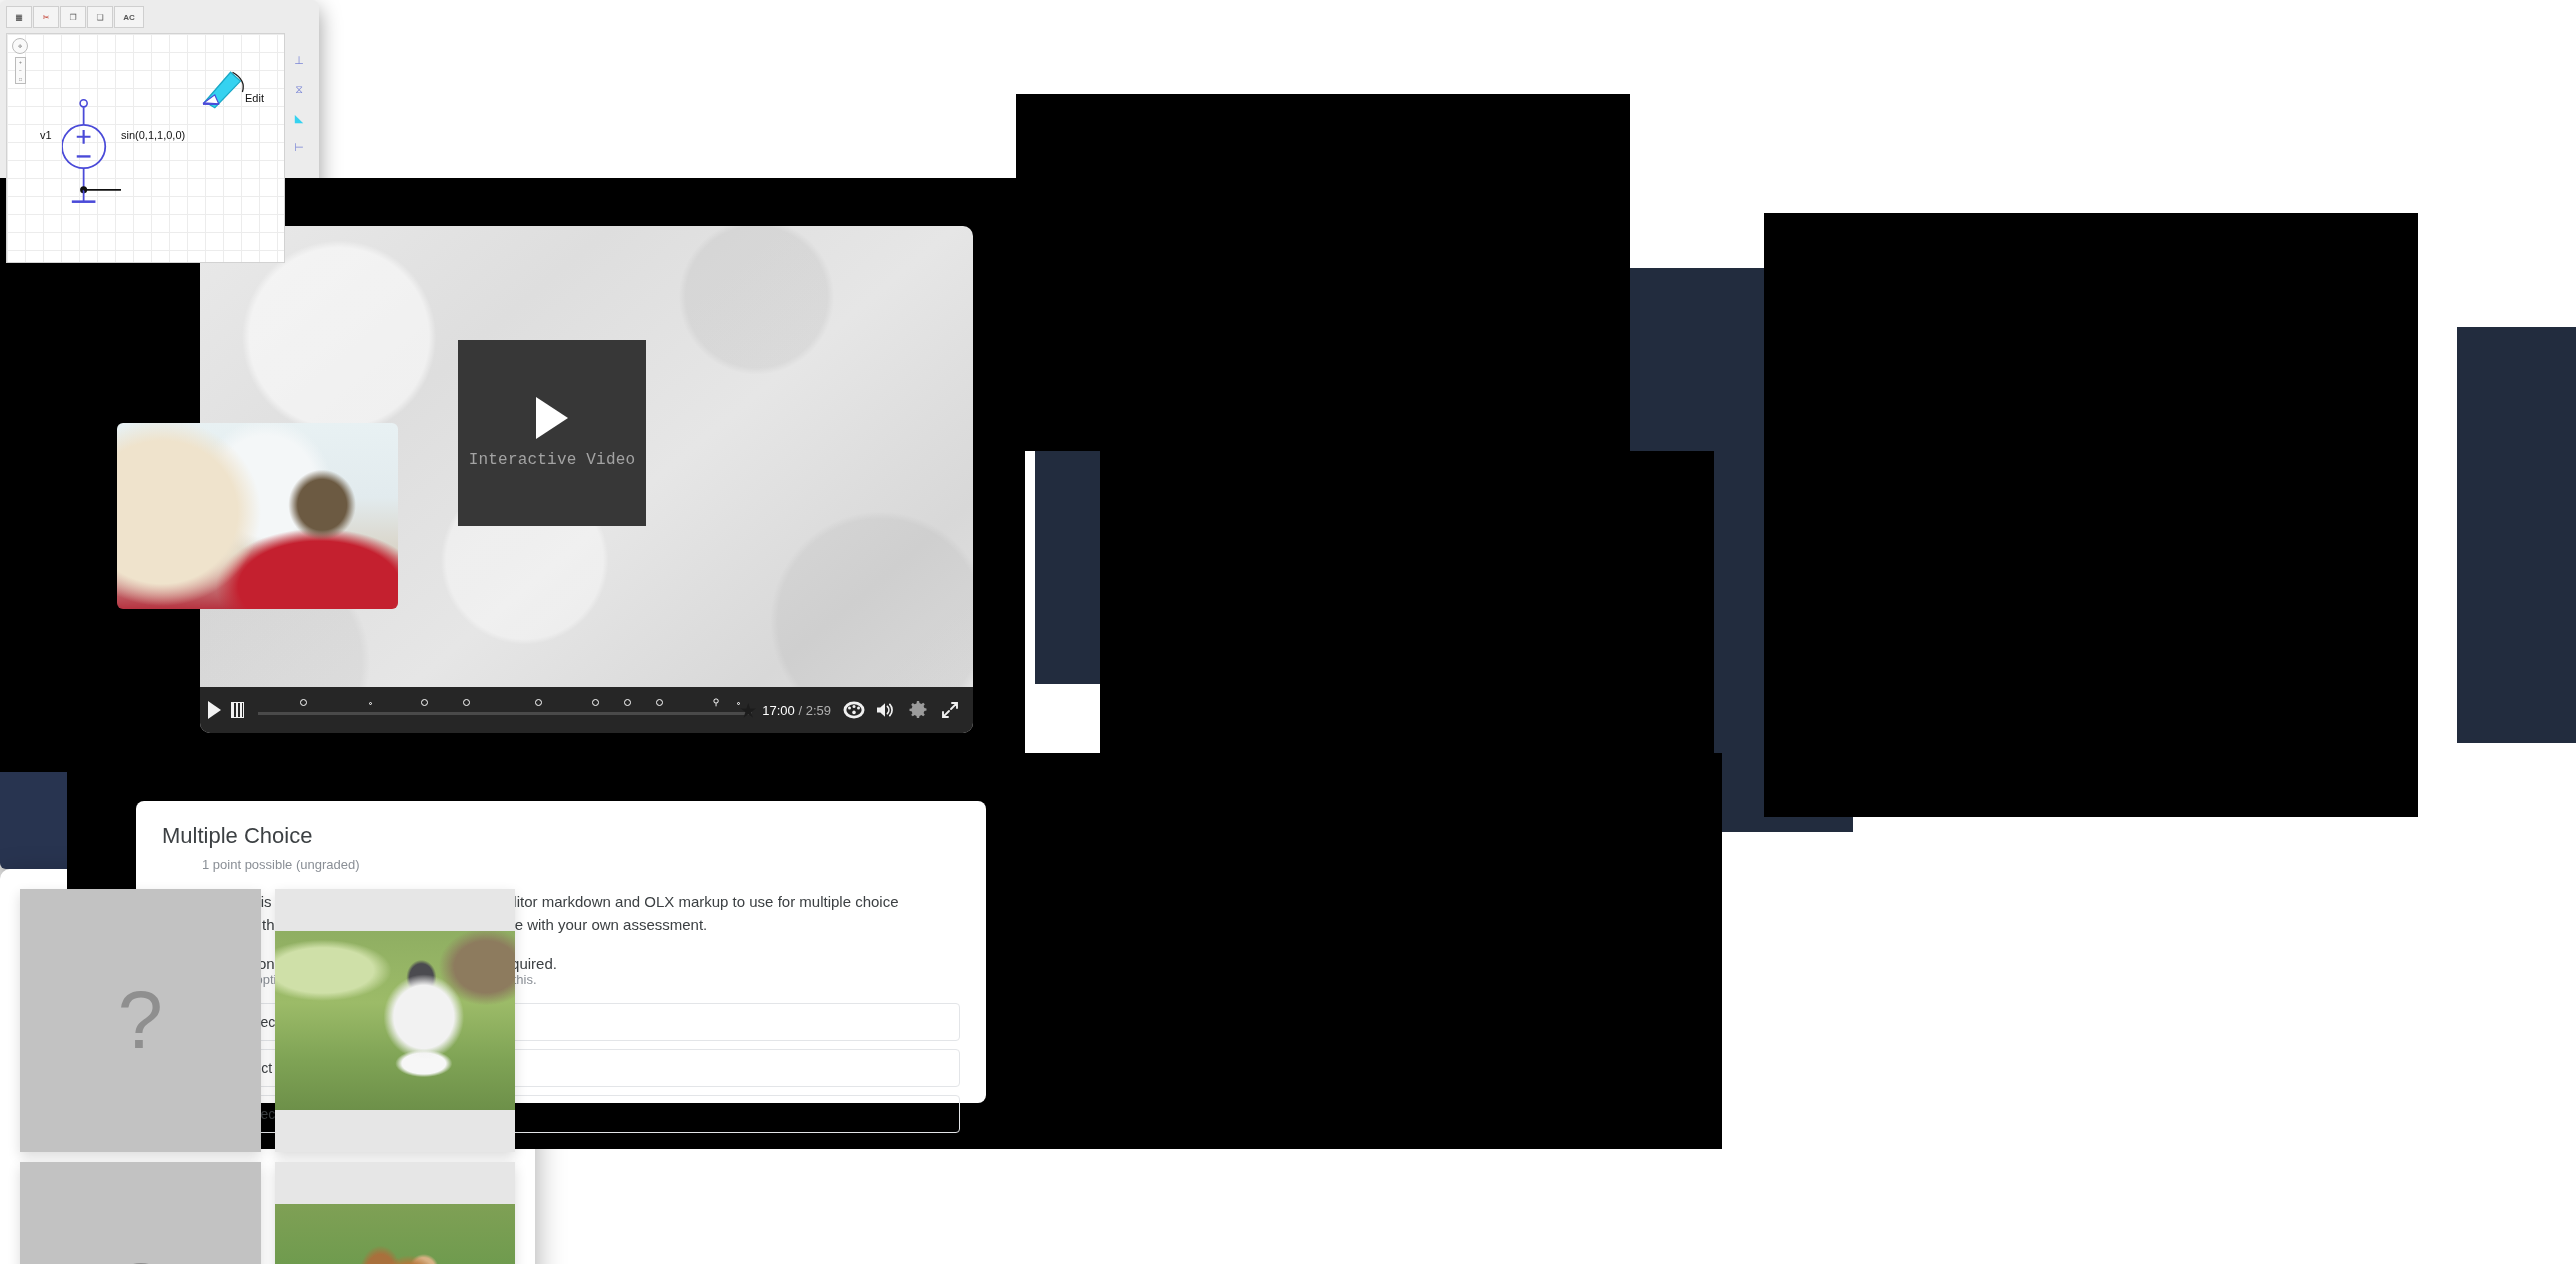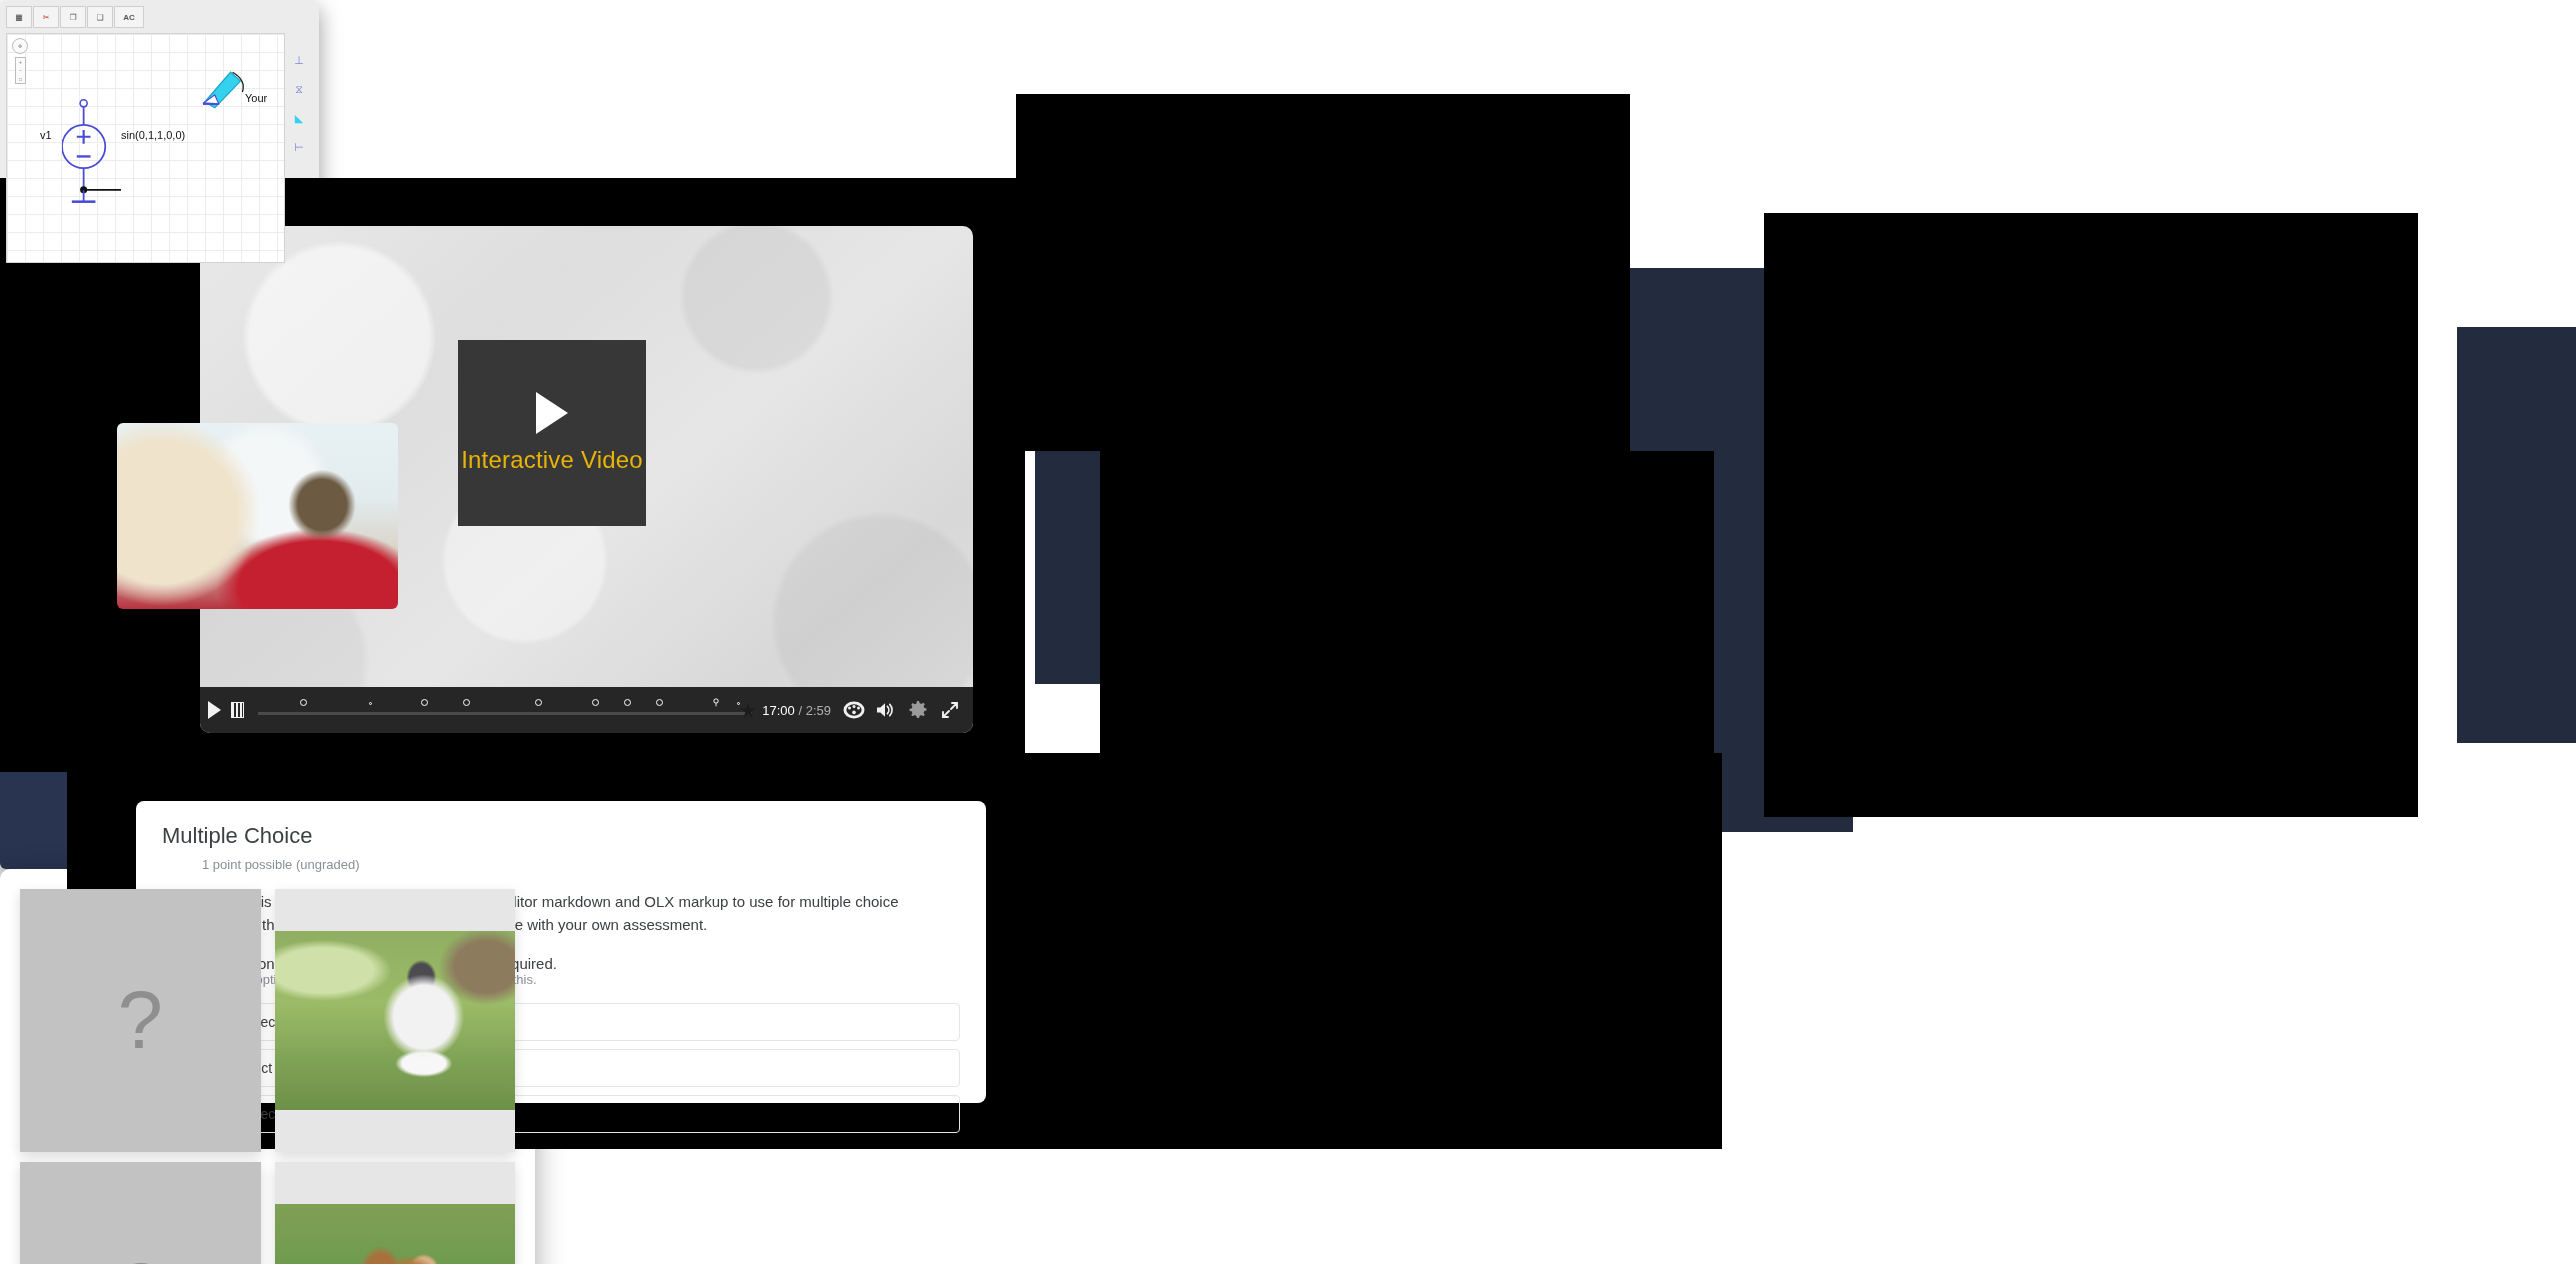--- a/index.html
+++ b/index.html
@@ -38,21 +38,21 @@
     position: absolute; left: 258px; top: 114px; width: 188px; height: 186px;
     background: #373737; display: flex; flex-direction: column;
     align-items: center; justify-content: center; gap: 12px;
   }
   .poster .tri {
     width: 0; height: 0;
     border-left: 32px solid #fff;
     border-top: 21px solid transparent;
     border-bottom: 21px solid transparent;
   }
-  .poster .plabel { color: #eab308; font-size: 24px; letter-spacing: 0.2px; }
+  .poster .plabel { color: #a3a3a3; font-size: 16px; letter-spacing: 0.2px; font-family: Liberation Mono, monospace; }
 
   .vbar {
     position: absolute; left: 0; right: 0; bottom: 0; height: 46px;
     background: #262626; display: flex; align-items: center; padding: 0 10px 0 8px;
   }
   .v-play { width: 0; height: 0; border-left: 13px solid #f2f2f2;
             border-top: 9px solid transparent; border-bottom: 9px solid transparent; }
   .v-stop { width: 13px; height: 16px; background:
             repeating-linear-gradient(90deg,#f2f2f2 0 2px,#262626 2px 4px);
             border: 1px solid #f2f2f2; margin-left: 10px; }
@@ -347,21 +347,21 @@
             <span>□</span>
           </div>
 
         <div class="ct-probe">
           <svg width="69" height="46" viewBox="0 0 70 46">
             <path d="M4 38 L30 8 L40 17 L14 44 Z" fill="#35d2f0" stroke="#1aa8c6" stroke-width="1.3"></path>
             <path d="M2 40 L18 40" stroke="#4a4ad8" stroke-width="2.4"></path>
             <path d="M32 8 q14 8 10 20" stroke="#1a1a1a" stroke-width="1.3" fill="none"></path>
             <path d="M3 39 L14 31 L18 40 Z" fill="#fff" stroke="#4a4ad8" stroke-width="1.2"></path>
           </svg>
-          <div class="plabel">Your</div>
+          <div class="plabel">Edit</div>
         </div>
 
         <div class="ct-src">
           <svg width="59" height="119" viewBox="0 0 60 120">
             <circle cx="22" cy="10" r="3.6" fill="none" stroke="#4a4ad8" stroke-width="1.6"></circle>
             <line x1="22" y1="14" x2="22" y2="32" stroke="#4a4ad8" stroke-width="1.8"></line>
             <circle cx="22" cy="54" r="22" fill="none" stroke="#4a4ad8" stroke-width="1.8"></circle>
             <path d="M15 44h14M22 37v14" stroke="#4a4ad8" stroke-width="2.2"></path>
             <path d="M15 64h14" stroke="#4a4ad8" stroke-width="2.4"></path>
             <line x1="22" y1="76" x2="22" y2="98" stroke="#4a4ad8" stroke-width="1.8"></line>

